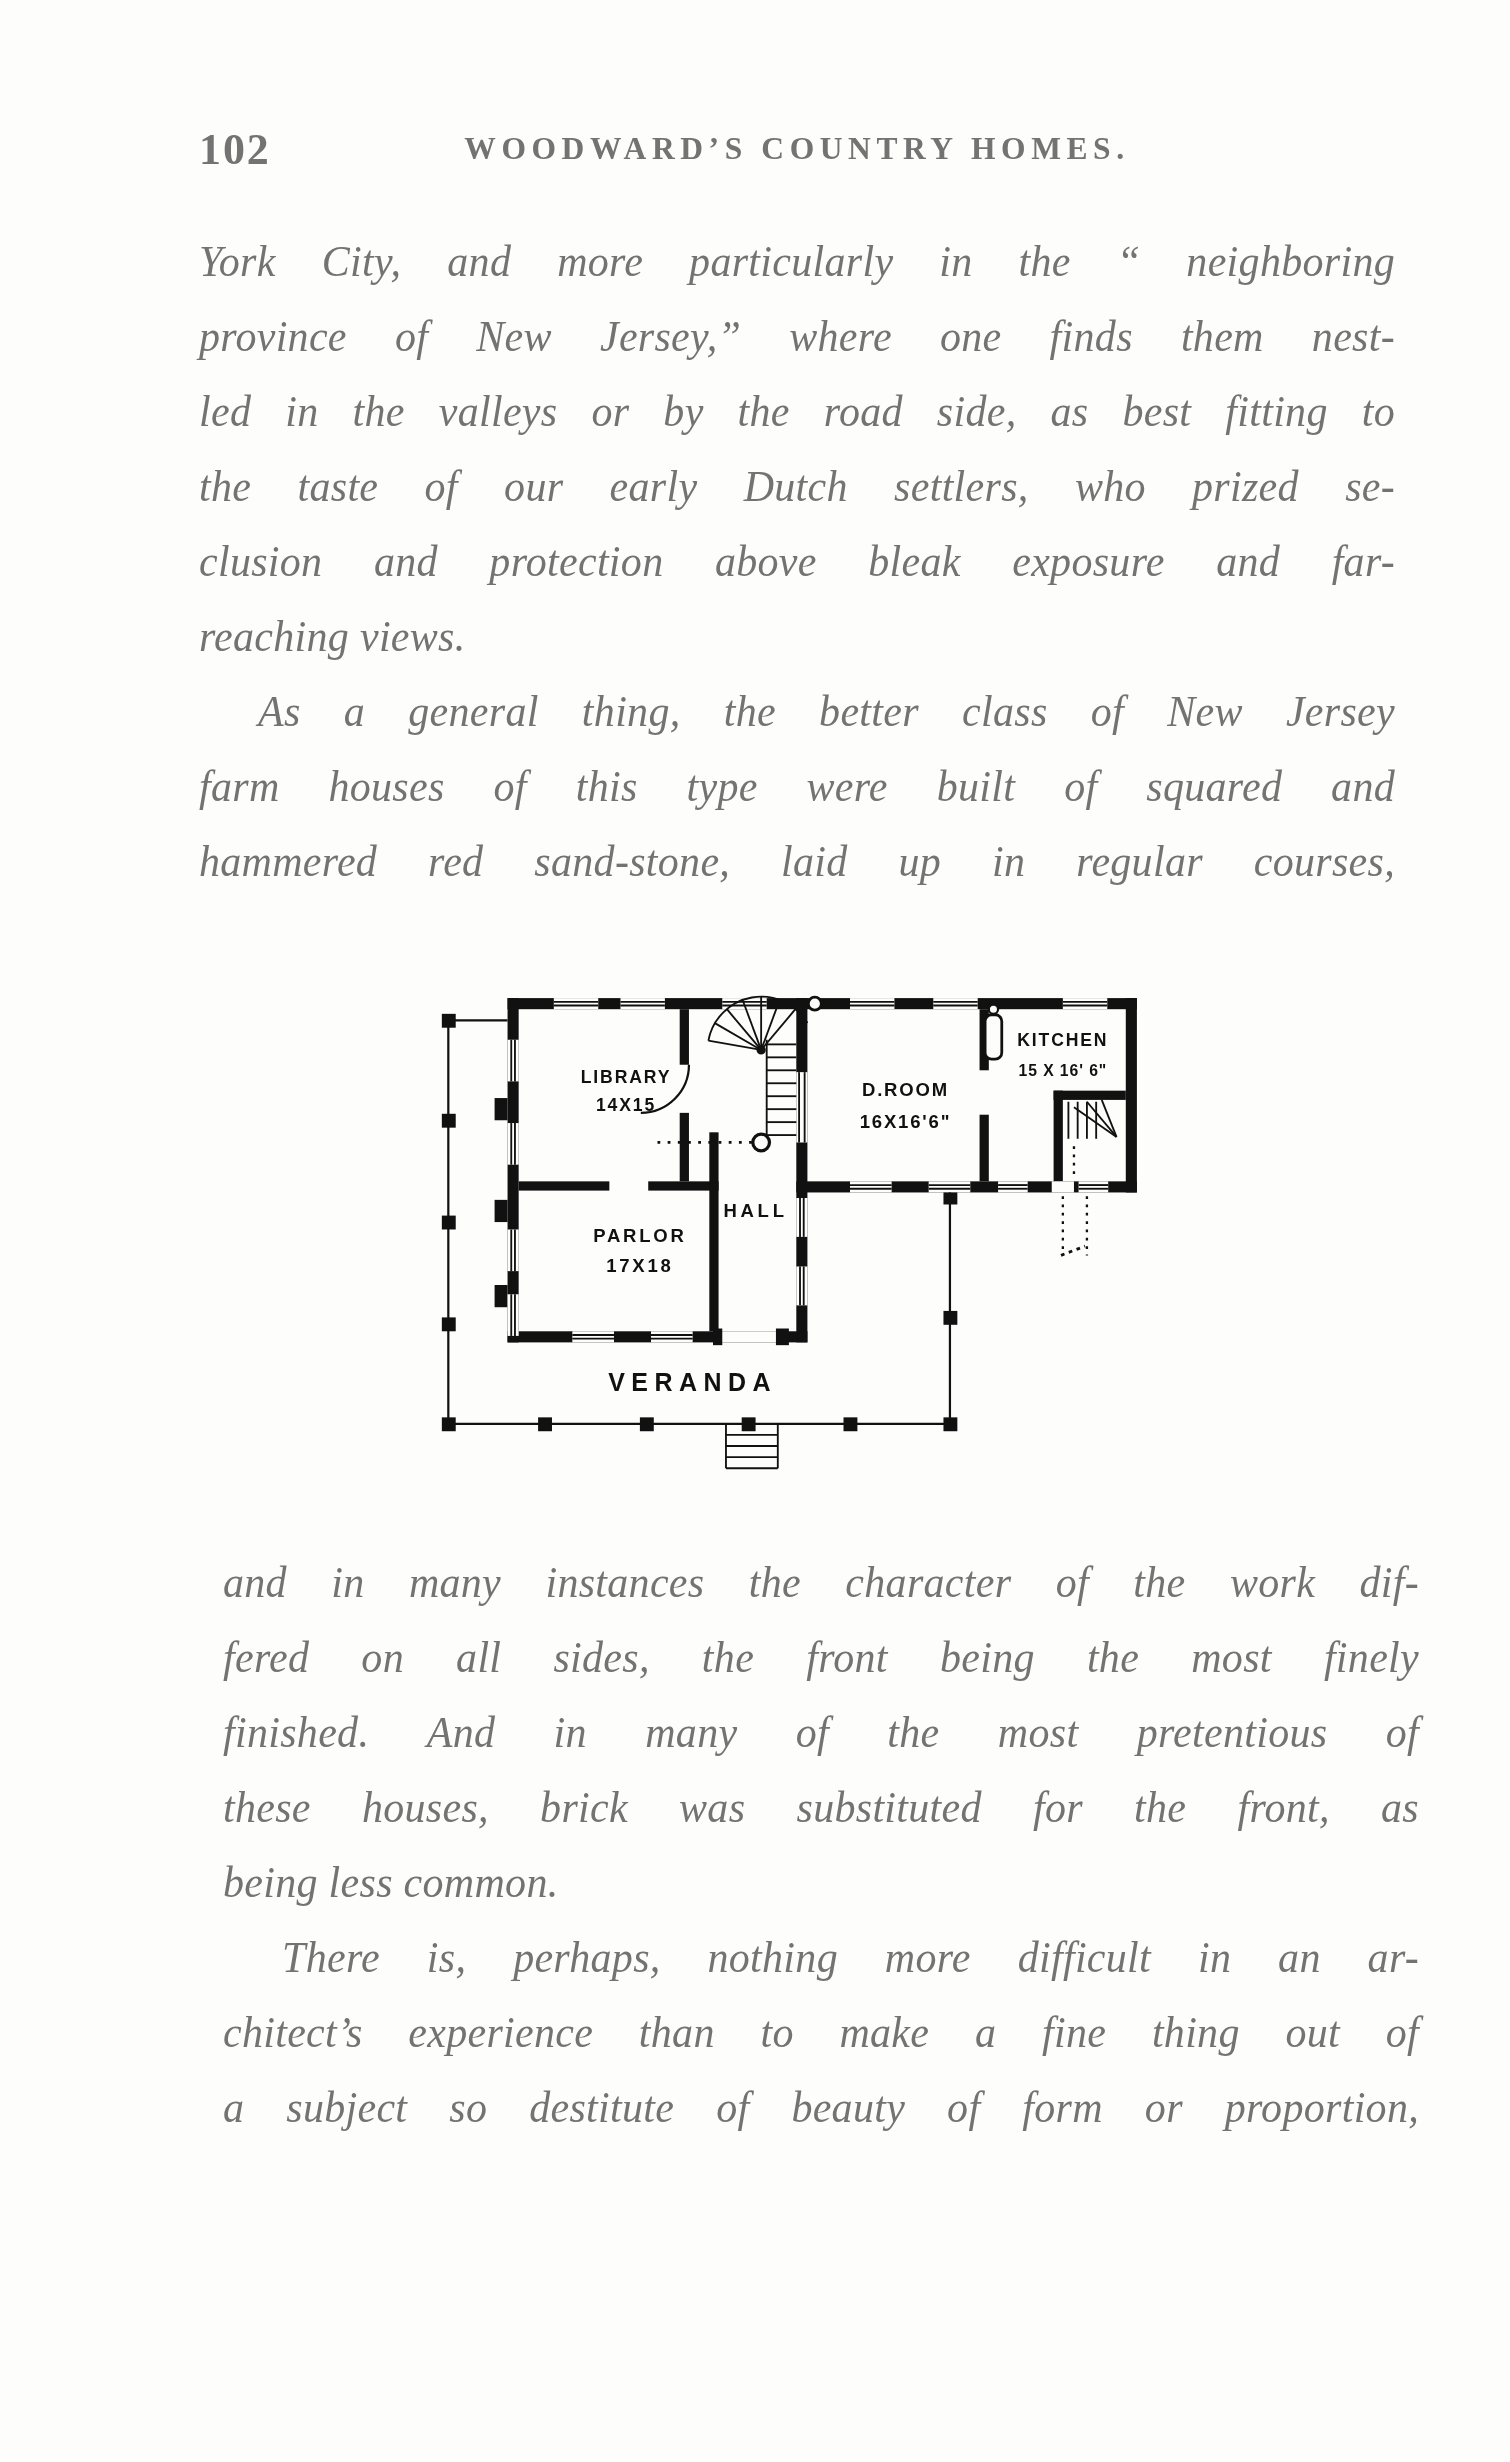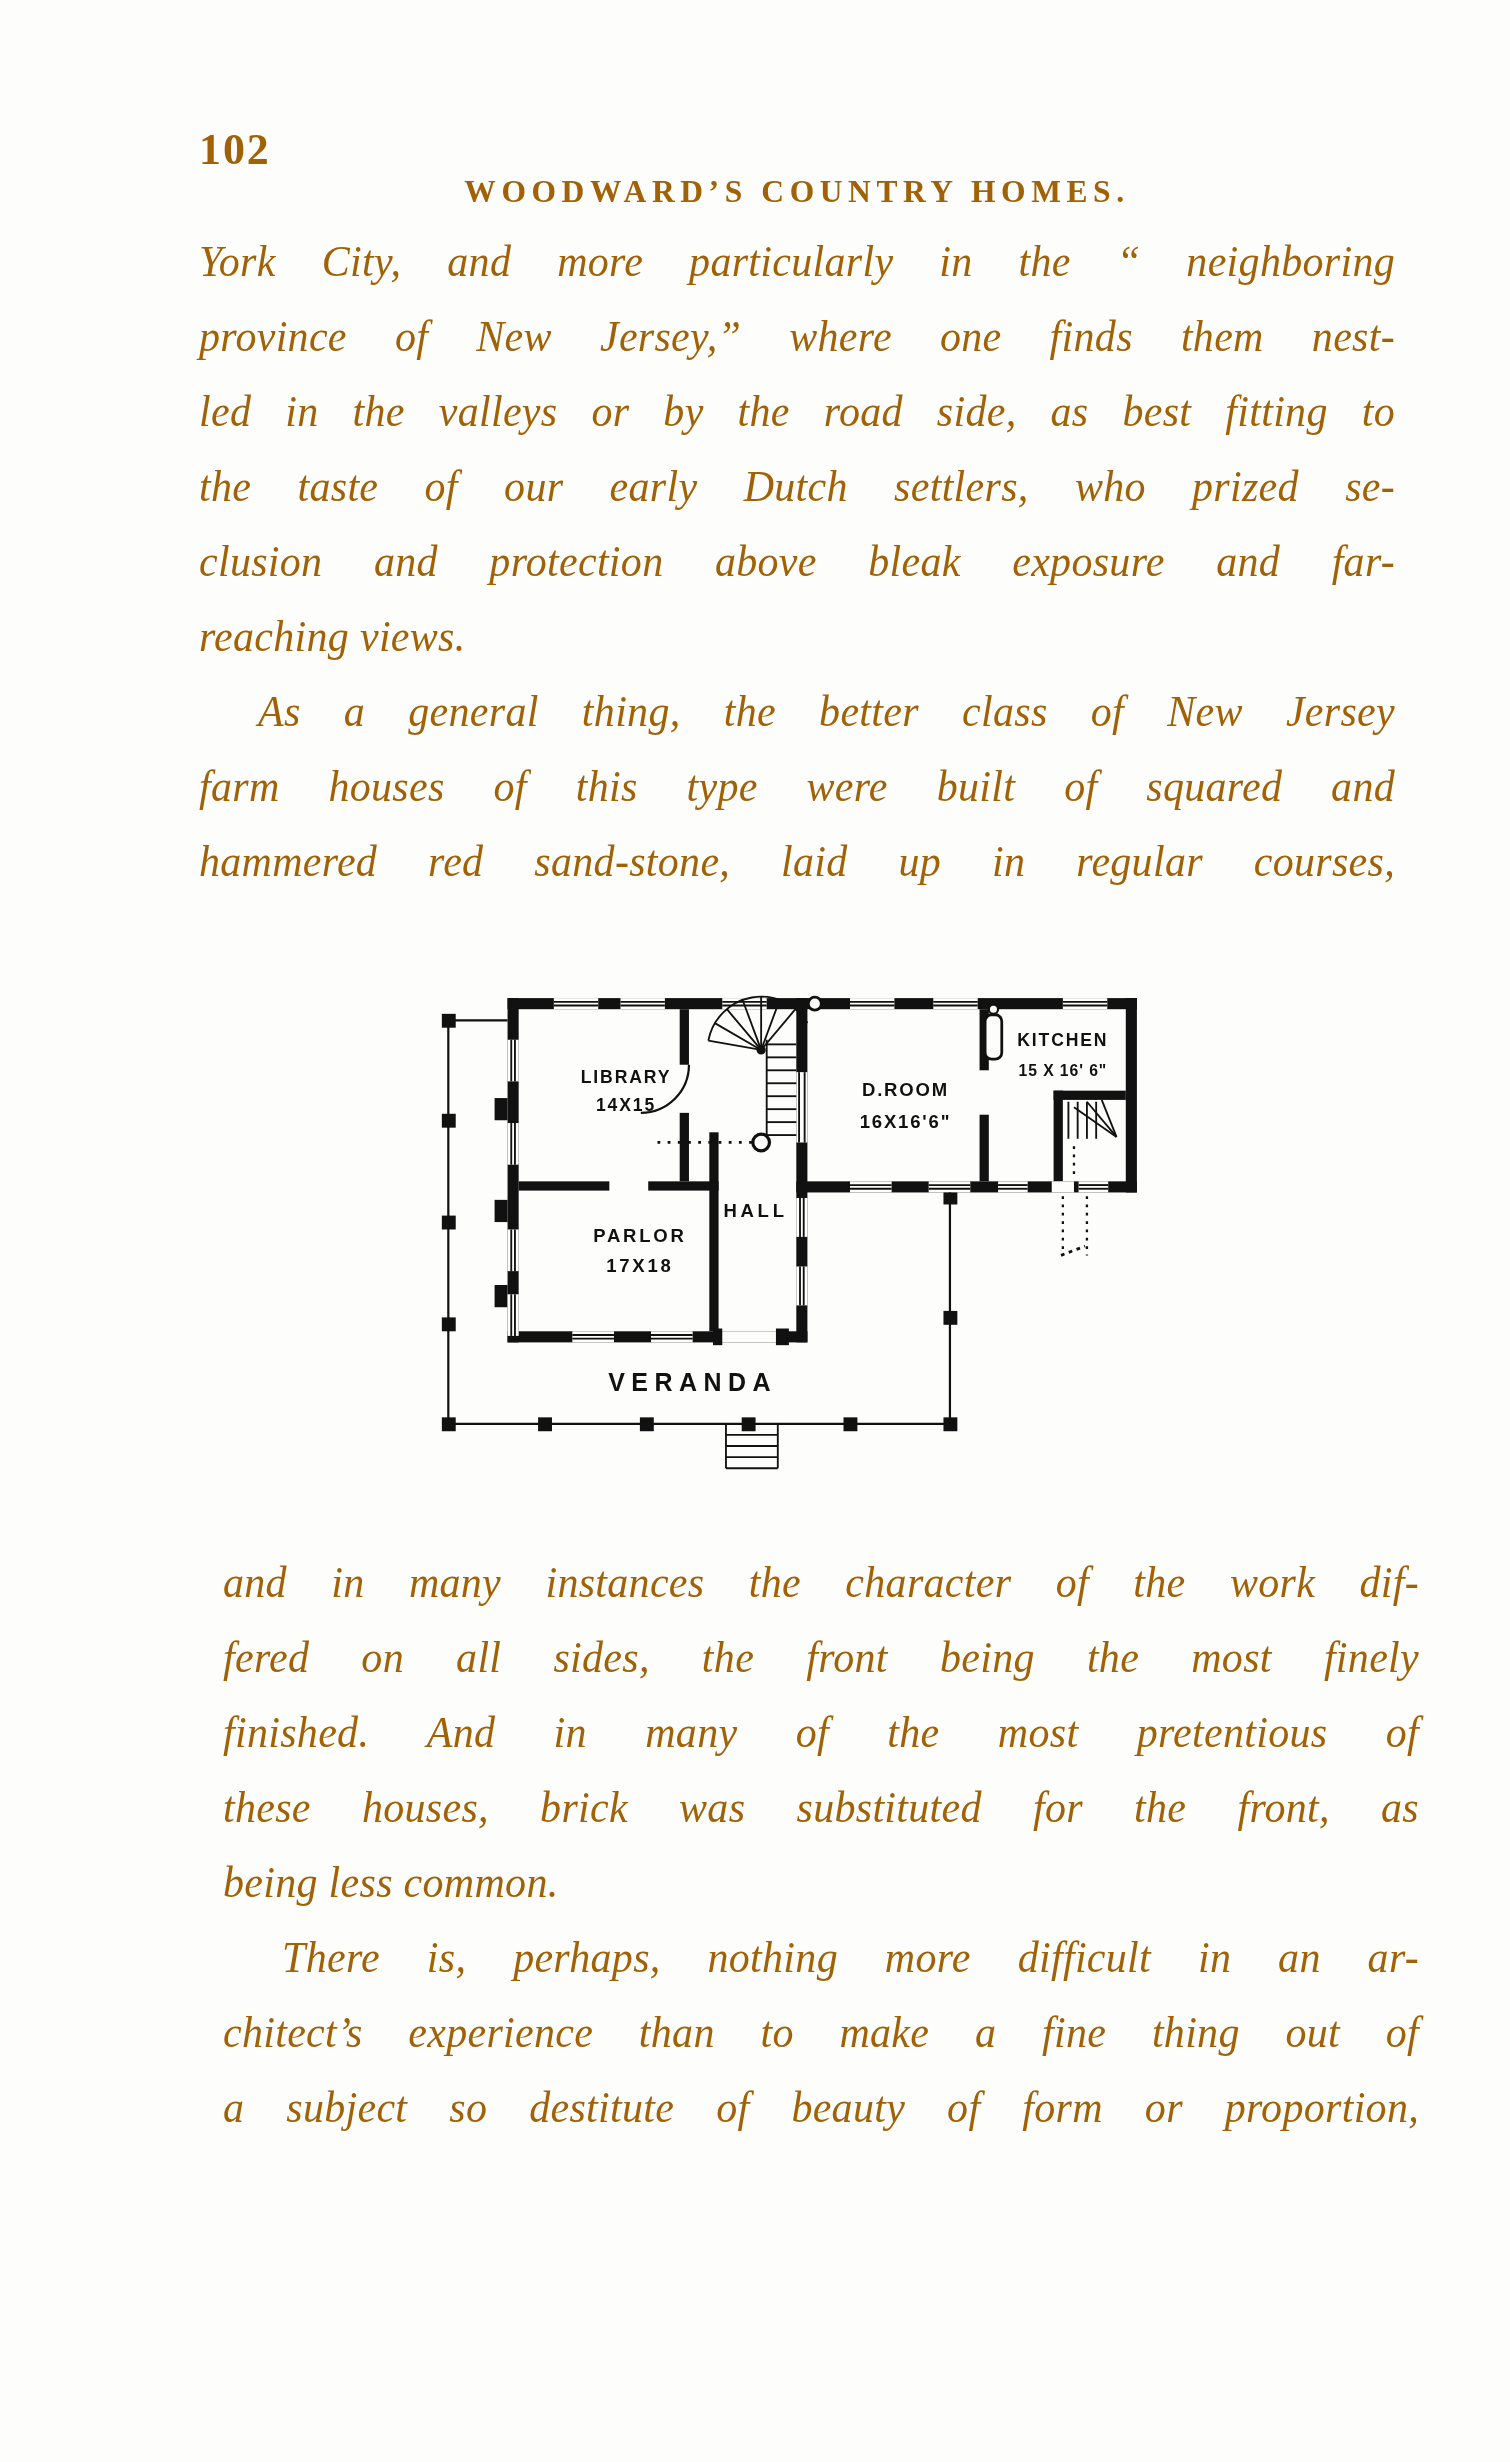--- a/index.html
+++ b/index.html
@@ -1,27 +1,27 @@
 <!DOCTYPE html>
 <html style="font-size:15px"><head>
 <meta charset="utf-8">
 <style>
   html,body{margin:0;padding:0;background:#6e6e6e;}
   .page{
     position:relative;
     width:1511px;height:2462px;
     background:#fdfdfb;
-    color:#a16207;
+    color:#737373;
     font-family:"Liberation Serif",serif;
     overflow:hidden;
   }
   
   .hdr{position:absolute;top:124px;left:199px;width:1196px;height:65px;}
   .pagenum{position:absolute;left:0;top:0;font-size:44px;font-weight:bold;letter-spacing:1.9px;}
-  .runtitle{display:block;text-align:center;font-size:31.5px;font-weight:bold;letter-spacing:5.6px;padding-top:7.4px;margin-top:43px;}
+  .runtitle{display:block;text-align:center;font-size:31.5px;font-weight:bold;letter-spacing:5.6px;padding-top:7.4px;}
   
   .tblock{position:absolute;left:199px;width:1196px;font-style:italic;}
   .b1{top:224px;}
   .b2{top:1545px;margin-left:24px;}
   .bline{
     height:75px;line-height:75px;font-size:42px;letter-spacing:0.3px;
     text-align:justify;text-align-last:justify;
     transform:scaleY(1.06);transform-origin:50% 50%;
     white-space:normal;
   }

